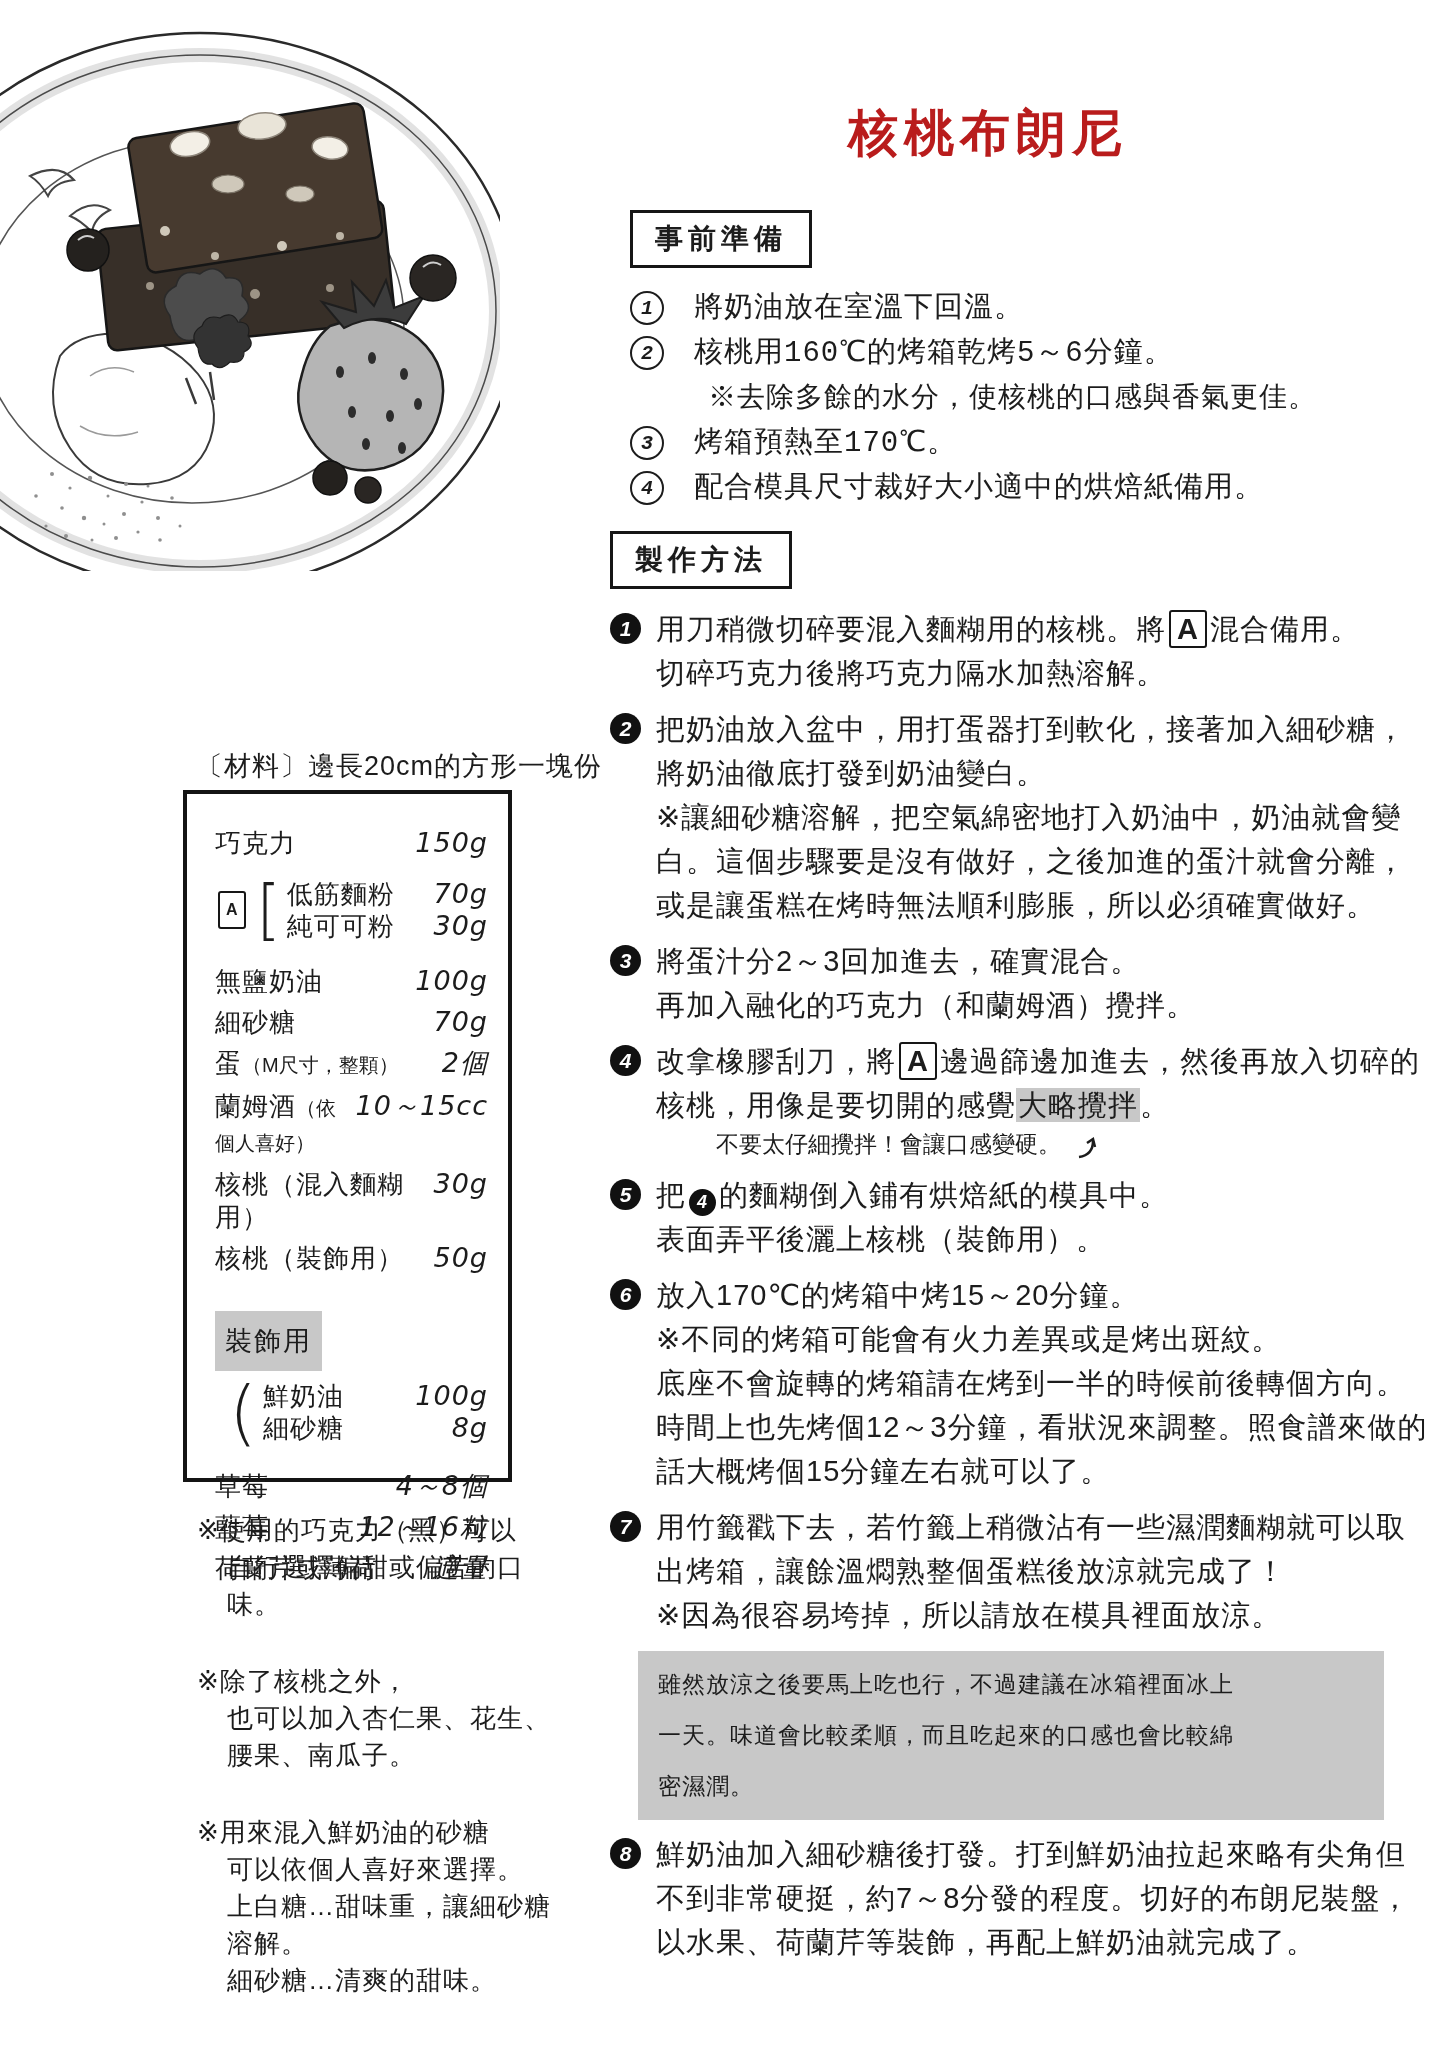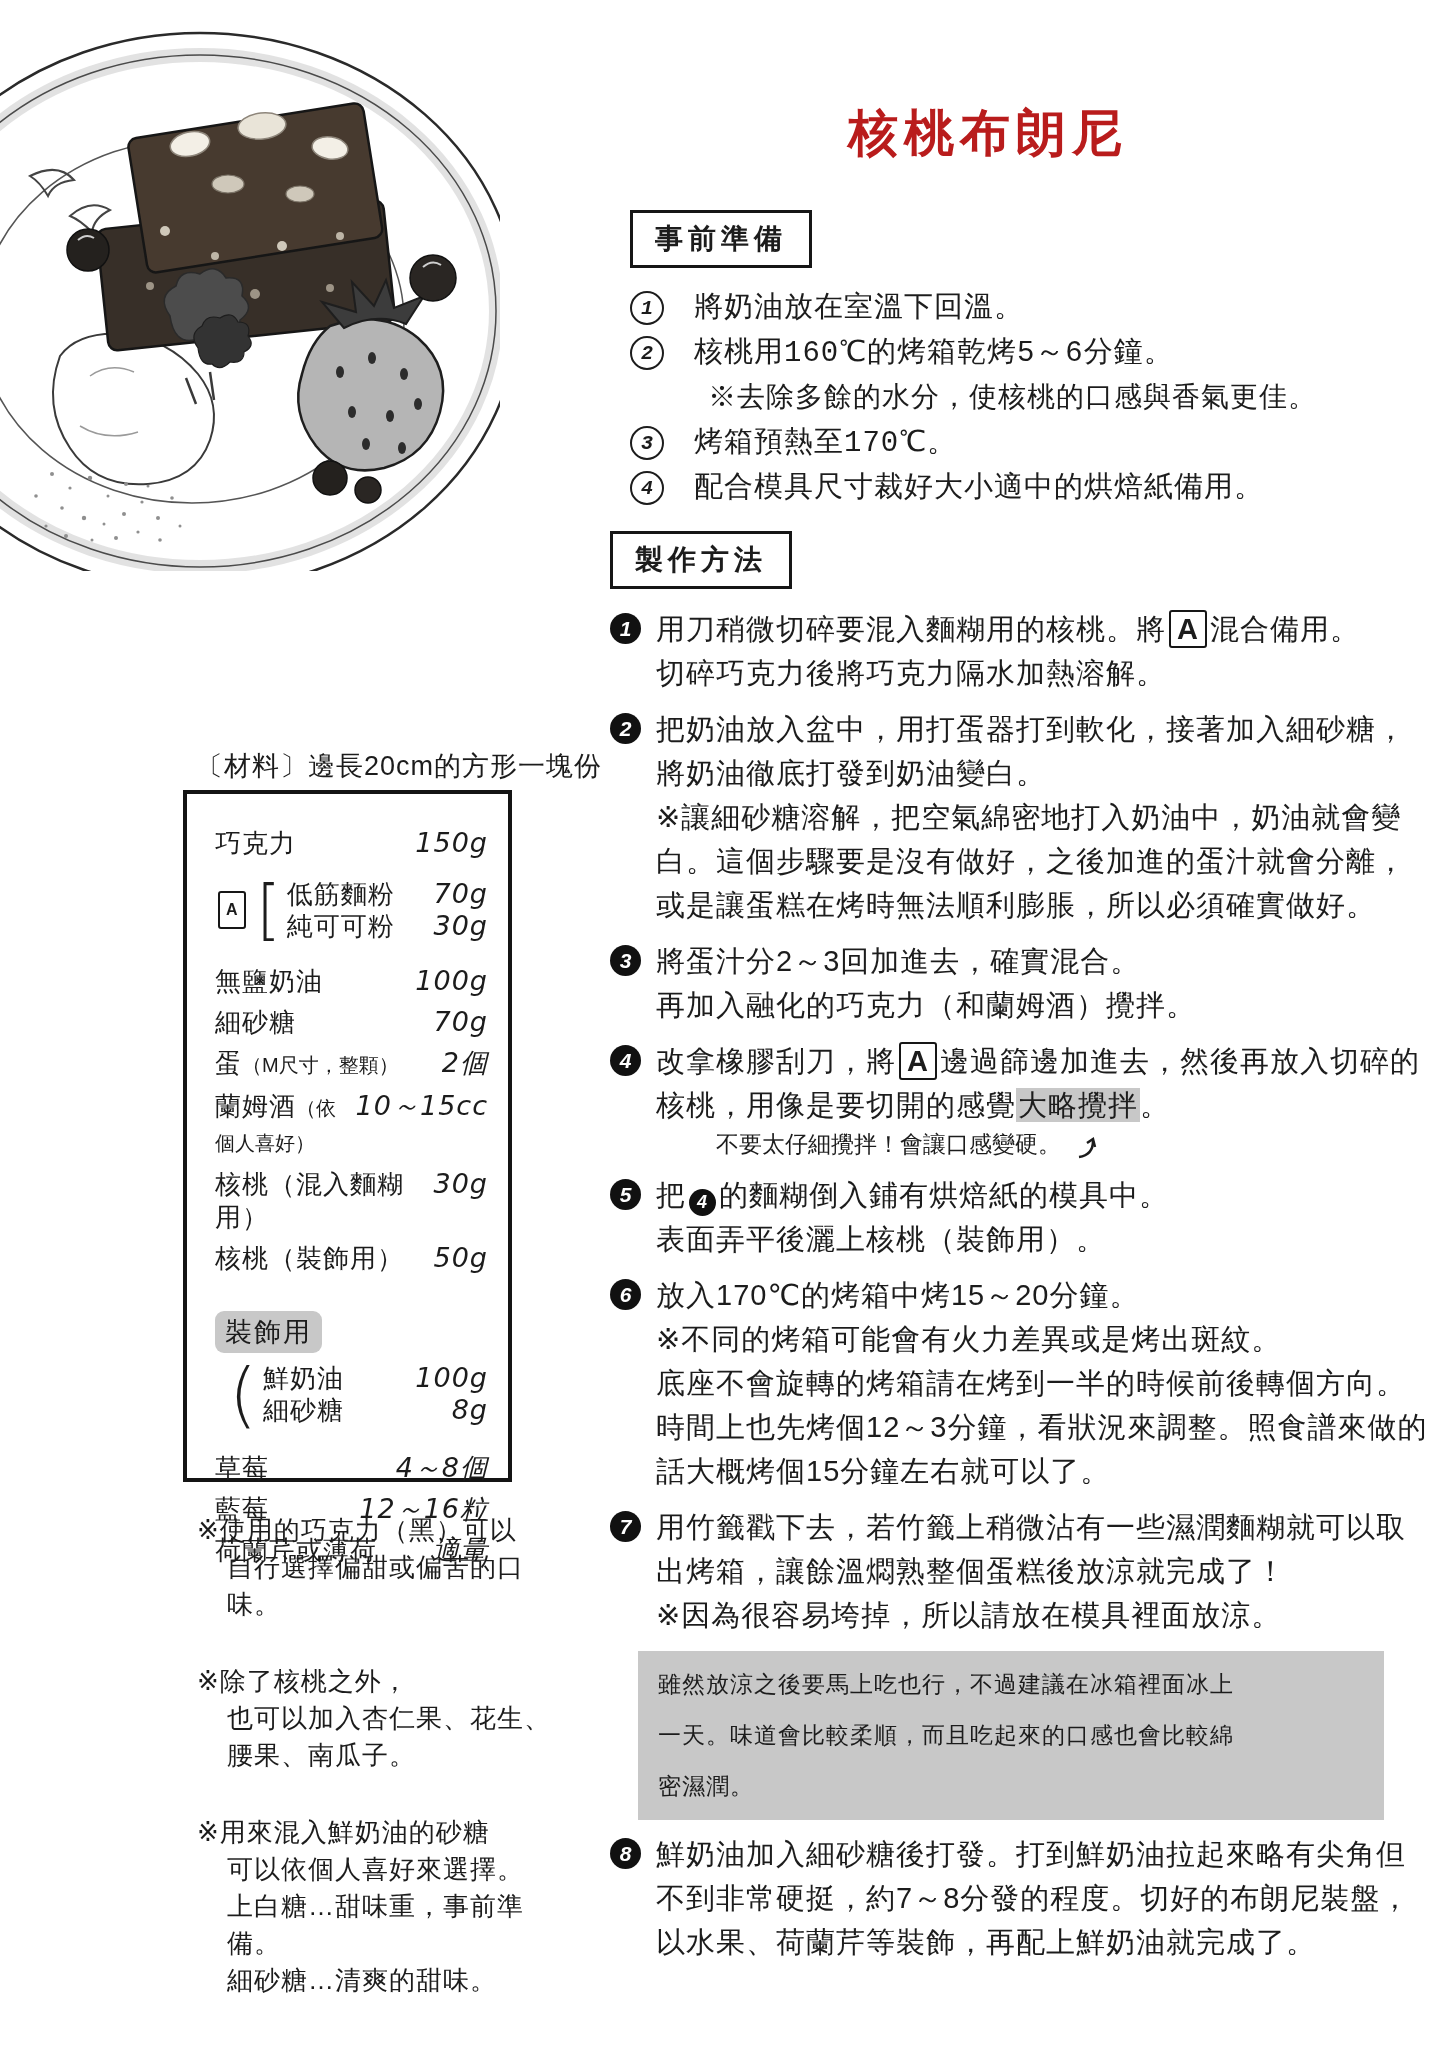--- a/index.html
+++ b/index.html
@@ -77,22 +77,22 @@
   }
   .gap-md{margin-top:22px;}
   .agroup{display:flex;align-items:center;margin-bottom:7px;margin-top:18px;}
   .bracket{font-size:62px;font-weight:300;line-height:62px;margin:0 6px 0 8px;
     font-family:"DejaVu Sans",sans-serif;transform:scaleY(1.05);}
   .paren{font-size:72px;font-weight:300;line-height:70px;margin:0 6px 0 14px;
     font-family:"DejaVu Sans",sans-serif;}
   .gcol{flex:1 1 auto;}
   .grow{display:flex;align-items:baseline;font-size:26px;line-height:32px;}
   .decohl{
-    display:inline-block;background:#c8c8c8;padding:3px 10px;
-    font-size:27px;letter-spacing:2px;border-radius:9px;
+    display:inline-block;background:#c8c8c8;padding:12px 10px;
+    font-size:27px;letter-spacing:2px;
   }
   .decorow{margin-top:36px;margin-bottom:6px;}
   
   .notes{position:absolute;left:197px;top:1512px;width:380px;}
   .nblock{margin-bottom:40px;}
   .nline{font-size:26px;line-height:37px;letter-spacing:1px;}
   .nindent{padding-left:30px;}
   
   .illus{position:absolute;left:0;top:26px;}
 </style>
@@ -388,18 +388,18 @@
       <div class="nline nindent">自行選擇偏甜或偏苦的口味。</div>
     </div>
     <div class="nblock">
       <div class="nline">※除了核桃之外，</div>
       <div class="nline nindent">也可以加入杏仁果、花生、</div>
       <div class="nline nindent">腰果、南瓜子。</div>
     </div>
     <div class="nblock">
       <div class="nline">※用來混入鮮奶油的砂糖</div>
       <div class="nline nindent">可以依個人喜好來選擇。</div>
-      <div class="nline nindent">上白糖…甜味重，事前準備。</div>
+      <div class="nline nindent">上白糖…甜味重，讓細砂糖溶解。</div>
       <div class="nline nindent">細砂糖…清爽的甜味。</div>
     </div>
   </section>
 
 </div>
 
 </body></html>

